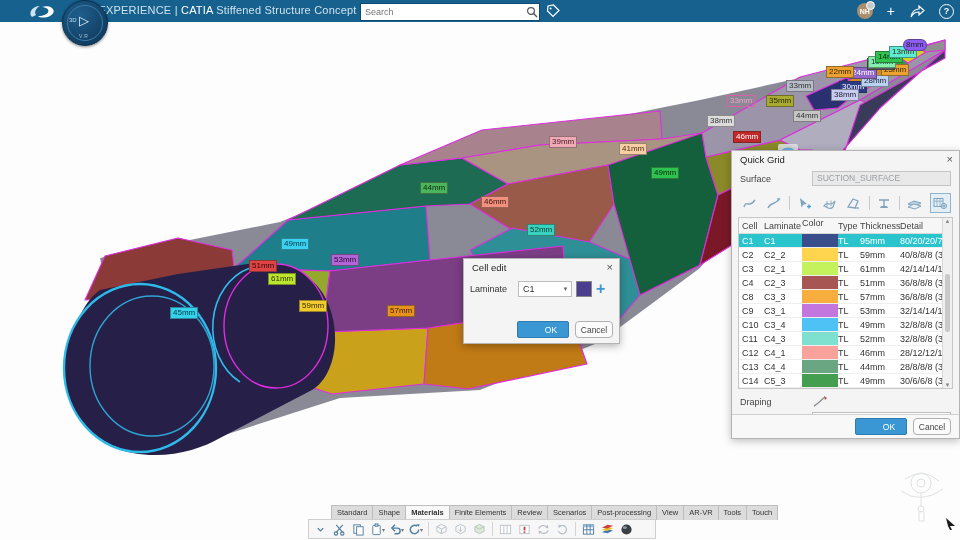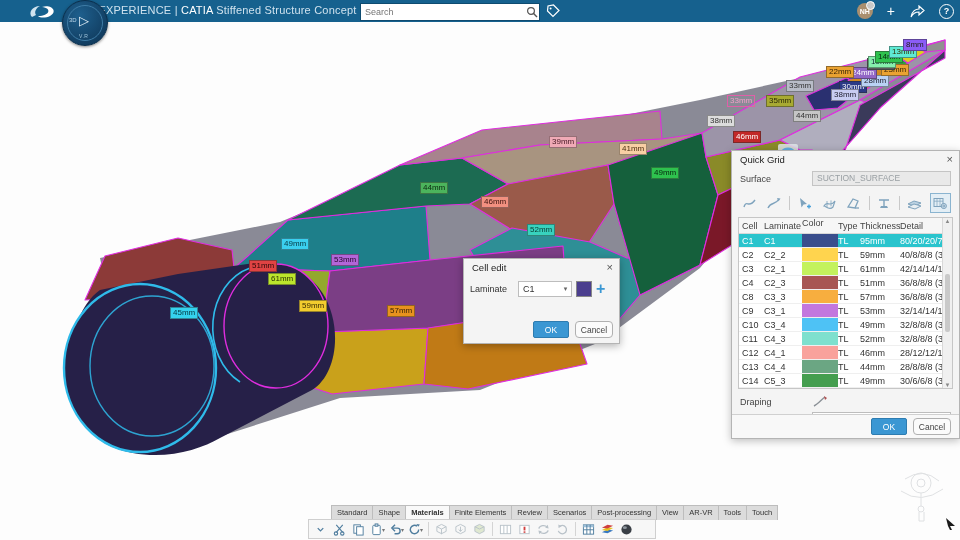--- a/index.html
+++ b/index.html
@@ -62,21 +62,21 @@
   .c-type{width:22px;}
   .c-th{width:40px;}
   .c-det{flex:1;overflow:hidden;white-space:nowrap;}
   .sb{position:absolute;right:0;top:0;width:9px;height:100%;background:#f0f0f0;border-left:1px solid #d8d8d8;
       display:flex;flex-direction:column;align-items:center;justify-content:space-between;font-size:6px;color:#888;}
   .sb .thumb{width:5px;height:58px;background:#c9c9c9;border-radius:2px;}
   .lower-rows{padding:4px 8px 0;}
   .panel-foot{position:absolute;left:0;bottom:0;width:100%;height:24px;border-top:1px solid #d0d0d0;background:#f8f8f8;
               display:flex;align-items:center;justify-content:flex-end;gap:6px;padding-right:8px;box-sizing:border-box;}
   .btn-ok{min-width:34px;height:15px;background:#3b97d3;color:#fff;border:1px solid #2e7cb0;font-size:8.5px;
-          display:flex;align-items:center;justify-content:center;border-radius:2px;}
+          display:flex;align-items:center;justify-content:center;border-radius:2px;padding-left:16px;}
   .btn-cancel{min-width:36px;height:15px;background:#fbfbfb;color:#444;border:1px solid #b0b0b0;font-size:8.5px;
           display:flex;align-items:center;justify-content:center;border-radius:4px;}
   .dd-box{flex:1;height:14px;background:#fff;border:1px solid #bdbdbd;display:flex;align-items:center;font-size:8.5px;}
   .dd-box .v{flex:1;padding-left:4px;color:#333;}
   .dd-box .a{width:12px;color:#666;font-size:7px;text-align:center;}
   
   .dlg{position:absolute;left:463px;top:258px;width:155px;height:84px;background:#f4f4f4;border:1px solid #b4b4b4;
        box-shadow:0 2px 8px rgba(0,0,0,.3);z-index:22;font-size:9px;color:#333;}
   .dlg-row{display:flex;align-items:center;padding:4px 6px 0;gap:4px;}
   .dlg .lbl{width:44px;}
@@ -170,21 +170,21 @@
         <span class="chip" style="left: 839px; top: 59px; background: rgb(44, 58, 134); color: rgb(255, 255, 255);">30mm</span>
         <span class="chip" style="left: 831px; top: 67px; background: rgb(201, 205, 242); color: rgb(34, 34, 51);">38mm</span>
         <span class="chip" style="left: 861px; top: 53px; background: rgb(185, 210, 244); color: rgb(34, 34, 51);">28mm</span>
         <span class="chip" style="left: 849px; top: 45px; background: rgb(146, 102, 198); color: rgb(255, 255, 255);">24mm</span>
         <span class="chip" style="left: 826px; top: 44px; background: rgb(234, 162, 49); color: rgb(58, 36, 4);">22mm</span>
         <span class="chip" style="left: 881px; top: 42px; background: rgb(234, 162, 49); color: rgb(58, 36, 4);">23mm</span>
         <span class="chip" style="left: 867px; top: 36px; background: rgb(90, 90, 90); color: rgb(255, 255, 255);">21mm</span>
         <span class="chip" style="left: 852px; top: 34px; background: #86efac; color: rgb(17, 34, 51); margin-left: 16px;">19mm</span>
         <span class="chip" style="left: 875px; top: 29px; background: rgb(46, 194, 78); color: rgb(5, 40, 14);">14mm</span>
         <span class="chip" style="left: 889px; top: 24px; background: #5eead4; color: rgb(51, 51, 5);">13mm</span>
-        <span class="chip" style="left: 903px; top: 17px; background: #8b5cf6; color: rgb(34, 34, 34);">8mm</span>
+        <span class="chip" style="left: 903px; top: 17px; background: #8b5cf6; color: rgb(34, 34, 34); border-radius: 6px;">8mm</span>
       </div>
 
     
     <svg class="mini-manip" width="20" height="16" viewBox="0 0 20 16">
       <rect x="0" y="0" width="20" height="16" rx="2" fill="#dfe5e9" opacity=".85"></rect>
       <ellipse cx="10" cy="8" rx="6" ry="4" fill="#3a86c8"></ellipse>
       <ellipse cx="10" cy="6.5" rx="6" ry="3" fill="#63aee0"></ellipse>
     </svg>
 
     

